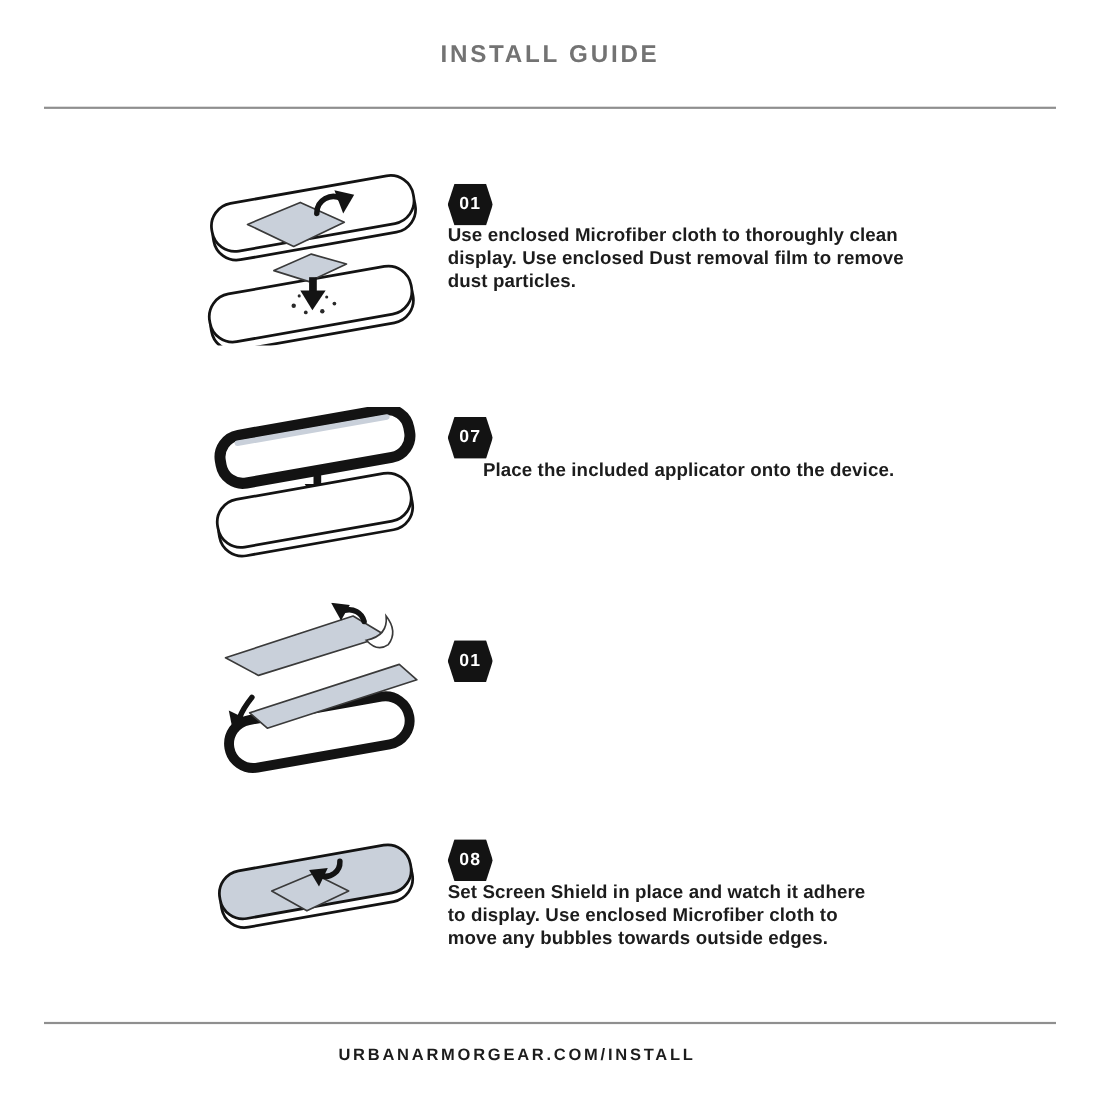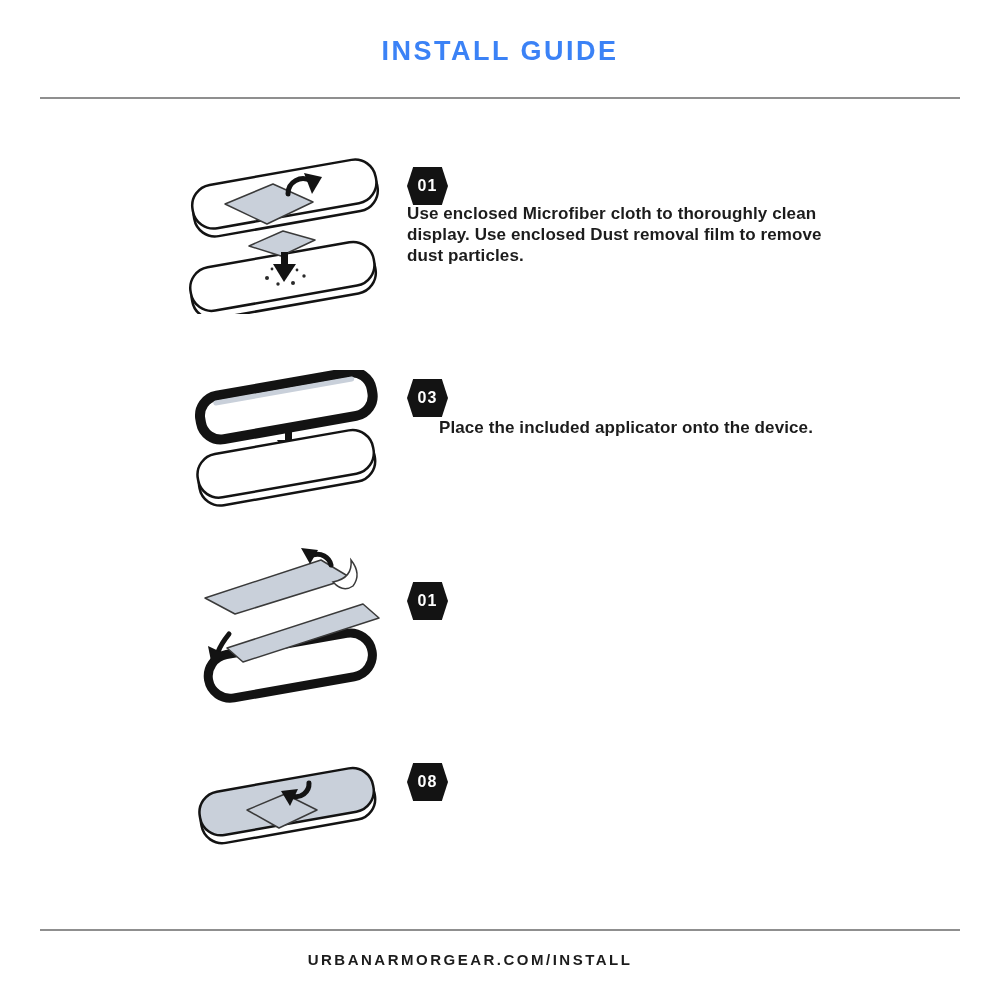--- a/index.html
+++ b/index.html
@@ -2,21 +2,21 @@
 <html><head>
 <meta charset="utf-8">
 <style>
   html,body{margin:0;padding:0;background:#fff;}
   .page{
     position:relative;width:1000px;height:1000px;background:#fff;
     font-family:"Liberation Sans","DejaVu Sans",sans-serif;overflow:hidden;
   }
   .page-title{
     position:absolute;top:36px;left:0;width:1000px;text-align:center;
-    margin:0;font-size:27px;font-weight:700;letter-spacing:2.5px;color:#3b82f6;
+    margin:0;font-size:22px;font-weight:700;letter-spacing:2.5px;color:#737373;
   }
   .divider{position:absolute;left:40px;width:920px;height:2px;background:#8f8f8f;}
   .divider-top{top:97px;}
   .divider-bottom{top:929px;}
   .footer-url{
     position:absolute;top:951px;left:0;width:940px;text-align:center;
     font-size:15px;font-weight:700;letter-spacing:2.5px;color:#1c1c1c;
   }
   .illustration{position:absolute;}
   .step-badge{
@@ -99,21 +99,21 @@
       </g>
       <g>
         <g transform="rotate(-10 100 96)">
           <rect class="ol" x="12" y="80" width="178" height="44" rx="21"></rect>
           <rect class="ol" x="12" y="72" width="178" height="44" rx="21"></rect>
         </g>
       </g>
     </svg>
   </div>
   <div class="step-badge" style="left:407px;top:379px;">
-    <span>03</span>
+    <span>07</span>
   </div>
   <p class="step-text" style="top:417px;margin-left:32px;">Place the included applicator onto the device.</p>
 
   <div class="illustration" style="left:183px;top:548px;">
     <svg width="220" height="172" viewBox="0 0 220 172">
       <g>
         <polygon class="gray" points="22,50 138,12 168,30 52,66"></polygon>
         <path d="M 150 34 Q 170 30 168 12 Q 179 26 170 38 Q 160 45 150 34 Z" fill="#fff" stroke="#3a3a3a" stroke-width="1.5"></path>
         <g>
           <path class="thick" stroke-width="5" d="M 148 17 A 14 14 0 0 0 130 7"></path>
@@ -147,17 +147,20 @@
         <g>
           <path class="thick" stroke-width="5" d="M 124 31 A 13 13 0 0 1 107 44"></path>
           <polygon class="blk" points="96,39 113,37 105,54"></polygon>
         </g>
       </g>
     </svg>
   </div>
   <div class="step-badge" style="left:407px;top:763px;">
     <span>08</span>
   </div>
+  <p class="step-text" style="top:800px;">Set Screen Shield in place and watch it adhere
+to display. Use enclosed Microfiber cloth to
+move any bubbles towards outside edges.</p>
 
   <div class="divider divider-bottom"></div>
   <div class="footer-url">URBANARMORGEAR.COM/INSTALL</div>
 
 </div>
 
 </body></html>

